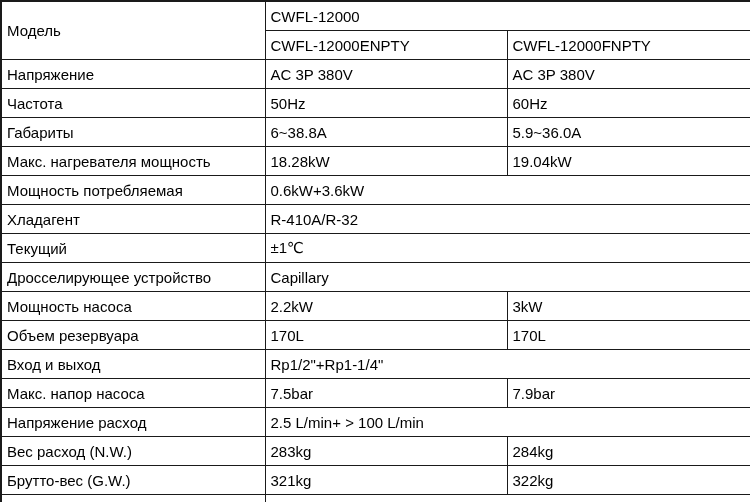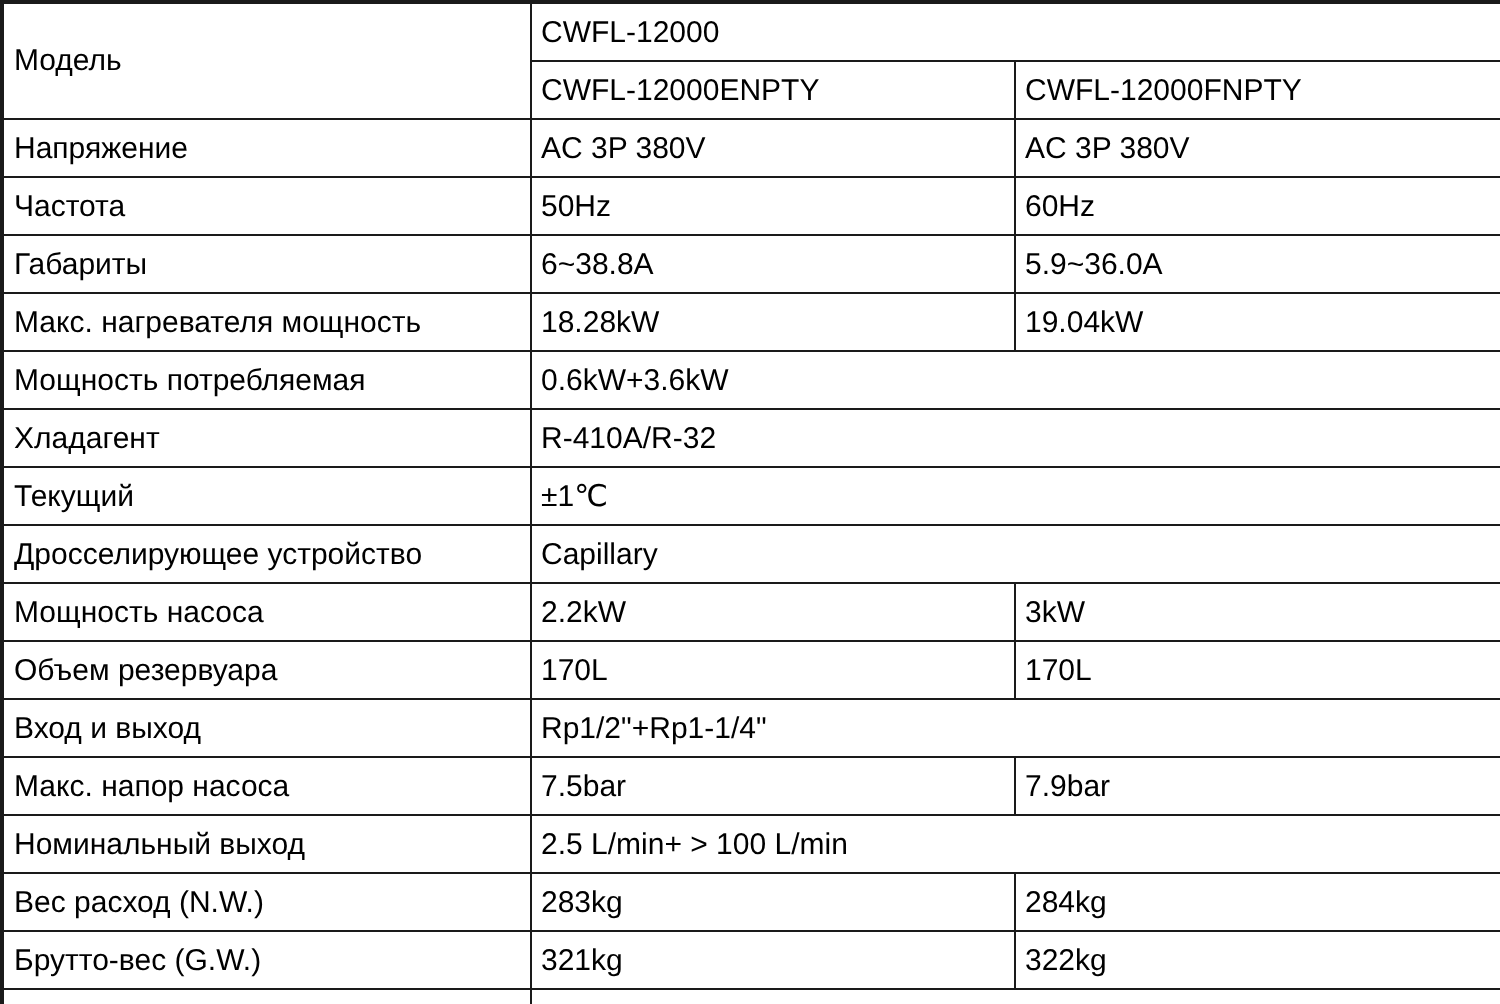--- a/index.html
+++ b/index.html
@@ -114,21 +114,21 @@
         <tr>
           <td class="label-cell">Вход и выход</td>
           <td class="value-cell" colspan="2">Rp1/2"+Rp1-1/4"</td>
         </tr>
         <tr>
           <td class="label-cell">Макс. напор насоса</td>
           <td class="value-cell">7.5bar</td>
           <td class="value-cell">7.9bar</td>
         </tr>
         <tr>
-          <td class="label-cell">Номинальный выход</td>
+          <td class="label-cell">Напряжение расход</td>
           <td class="value-cell" colspan="2">2.5 L/min+ &gt; 100 L/min</td>
         </tr>
         <tr>
           <td class="label-cell">Вес расход (N.W.)</td>
           <td class="value-cell">283kg</td>
           <td class="value-cell">284kg</td>
         </tr>
         <tr>
           <td class="label-cell">Брутто-вес (G.W.)</td>
           <td class="value-cell">321kg</td>

